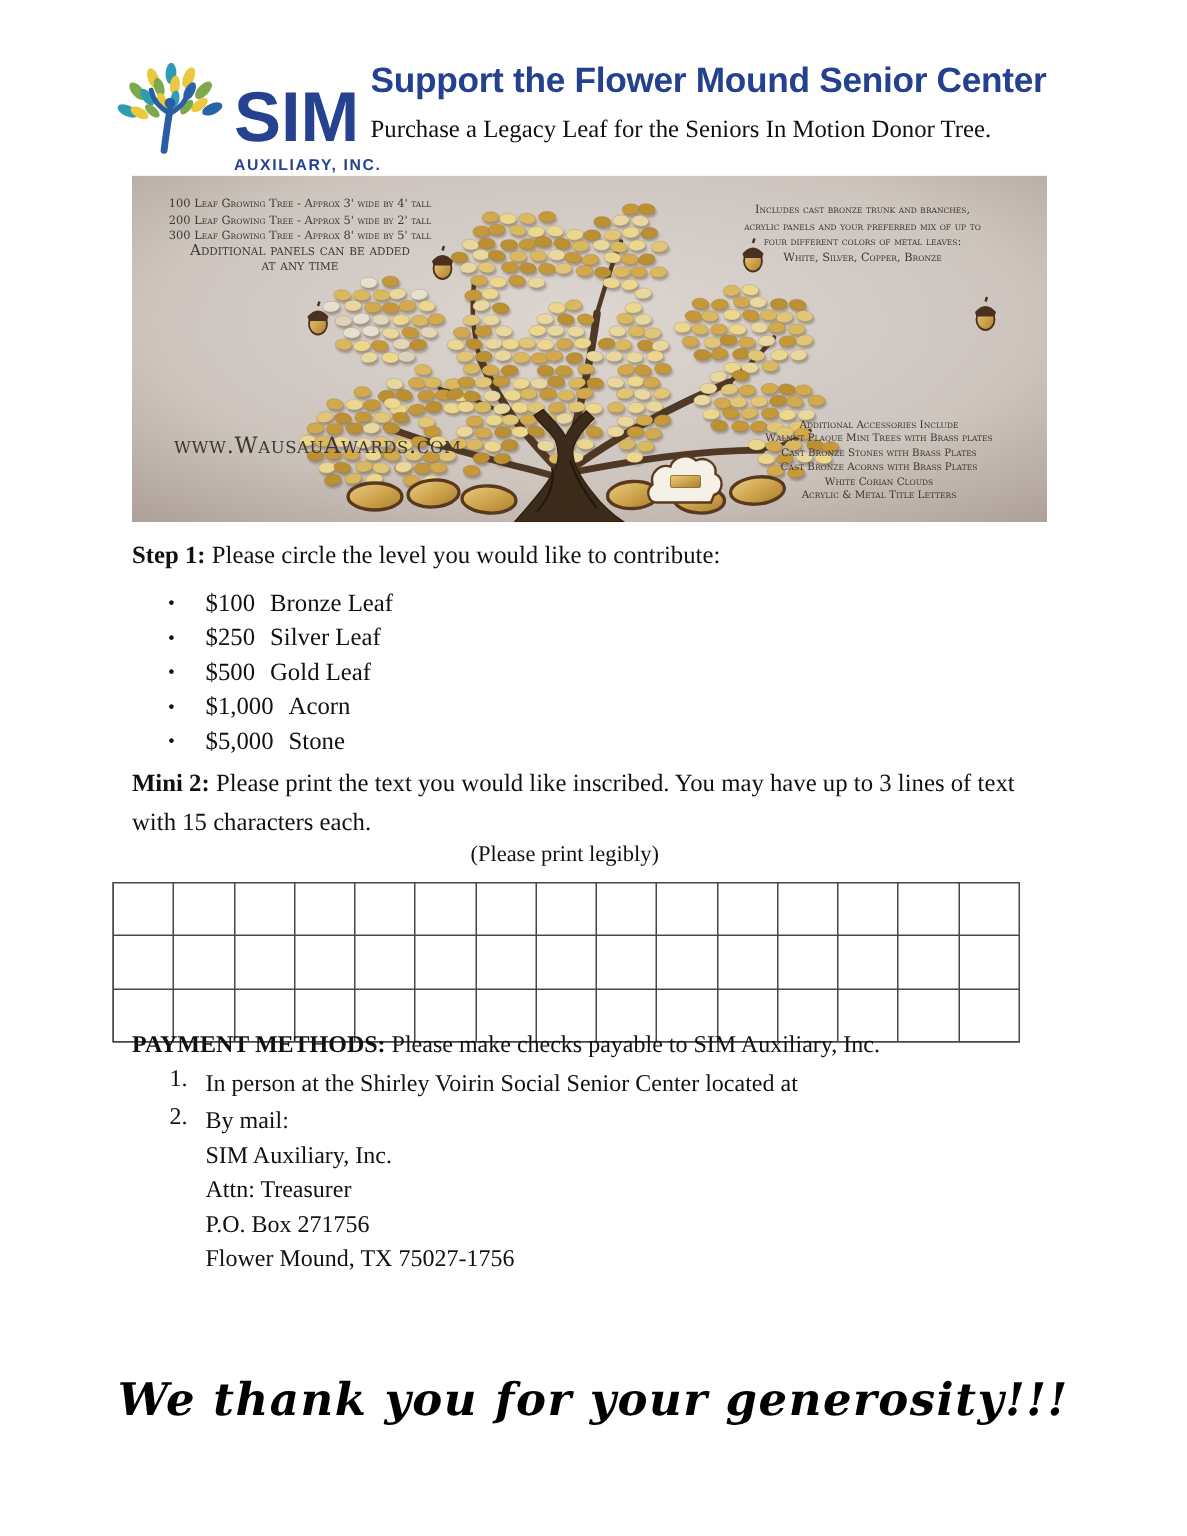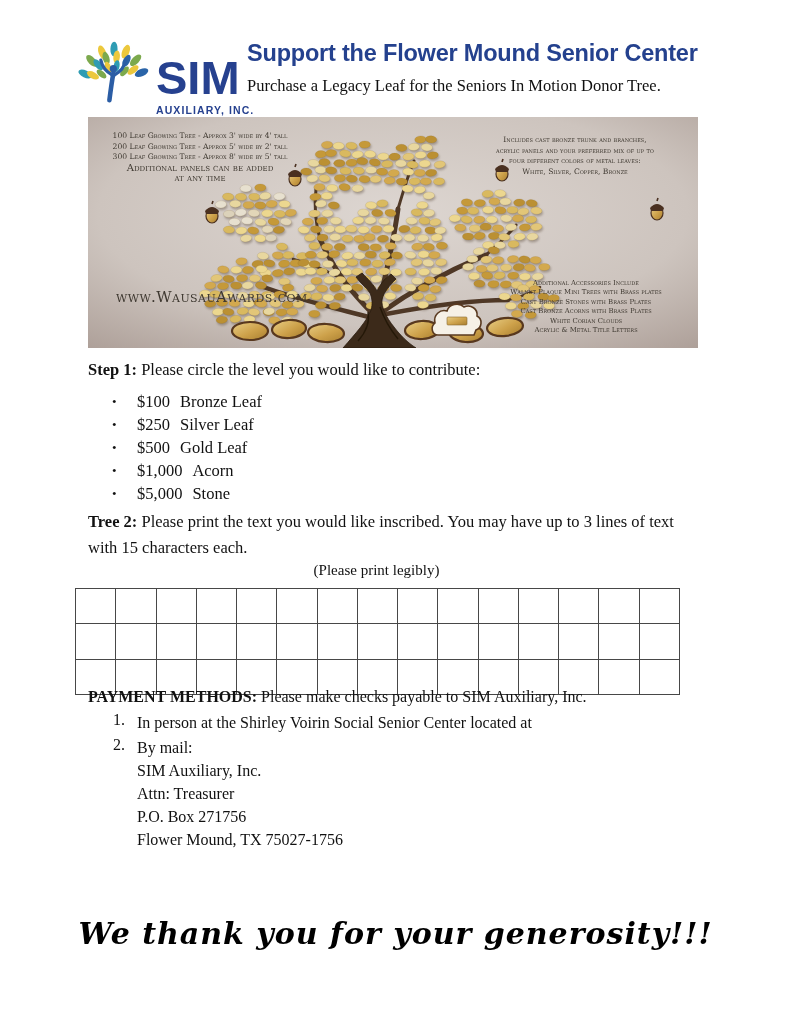--- a/index.html
+++ b/index.html
@@ -595,21 +595,21 @@
       <span>Acorn</span>
     </div>
     <div class="bullet-row">
       <span class="bullet-dot">•</span>
       <span class="bullet-amount">$5,000</span>
       <span>Stone</span>
     </div>
   </div>
 
   <div class="step2">
-    <span class="step-label">Tree 2:</span>
+    <span class="step-label">Mini 2:</span>
     <span>Please print the text you would like inscribed. You may have up to 3 lines of text with 15 characters each.</span>
   </div>
   <div class="legibly">(Please print legibly)</div>
   <div class="grid" style="grid-template-columns: repeat(15, 1fr); grid-template-rows: repeat(3, 1fr);">
       <div class="cell"></div>
       <div class="cell"></div>
       <div class="cell"></div>
       <div class="cell"></div>
       <div class="cell"></div>
       <div class="cell"></div>

